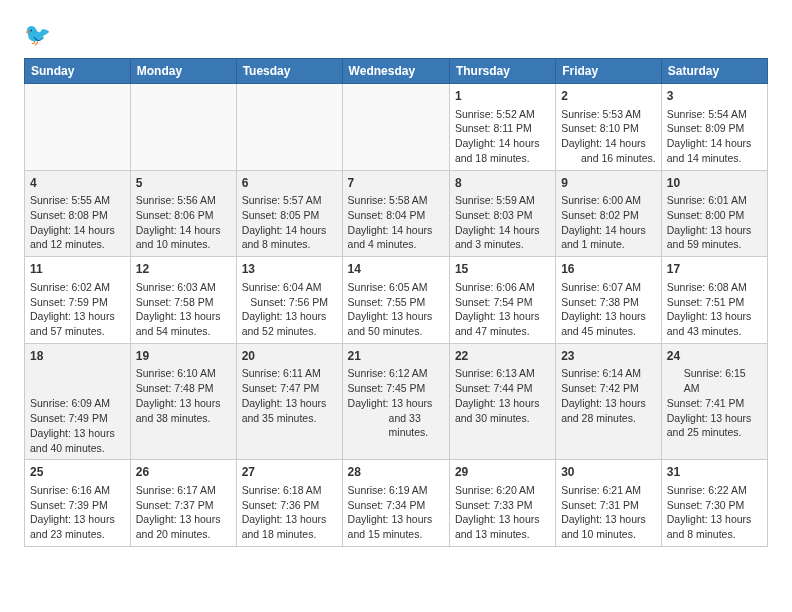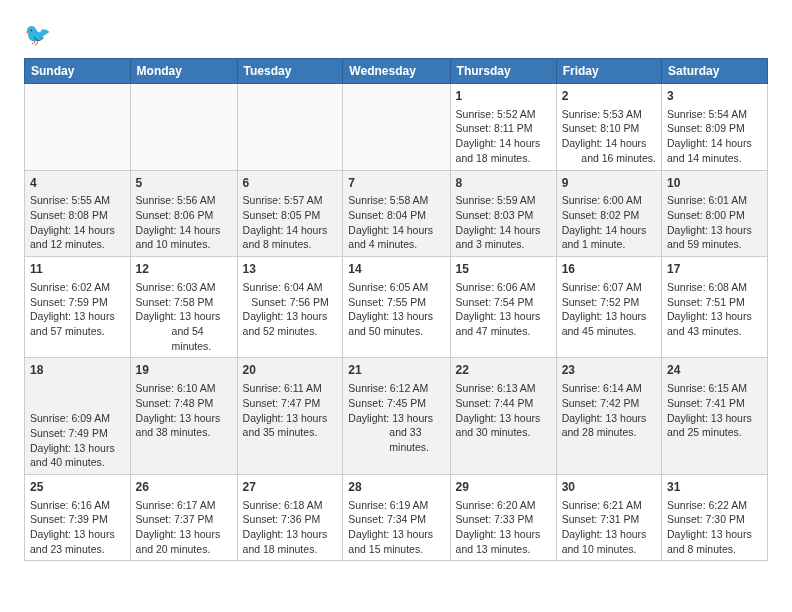--- a/index.html
+++ b/index.html
@@ -202,21 +202,21 @@
           <span style="display: block;">Sunrise: 6:02 AM</span>
           <span style="display: block;">Sunset: 7:59 PM</span>
           <span style="display: block;">Daylight: 13 hours</span>
           <span style="display: block;">and 57 minutes.</span>
         </td>
         <td>
           <span class="day-number">12</span>
           <span style="display: block;">Sunrise: 6:03 AM</span>
           <span style="display: block;">Sunset: 7:58 PM</span>
           <span style="display: block;">Daylight: 13 hours</span>
-          <span style="display: block; margin-left: 36px;">and 54 minutes.</span>
+          <span style="display: block;">and 54 minutes.</span>
         </td>
         <td>
           <span class="day-number">13</span>
           <span style="display: block;">Sunrise: 6:04 AM</span>
           <span style="display: block; text-align: center;">Sunset: 7:56 PM</span>
           <span style="display: block;">Daylight: 13 hours</span>
           <span style="display: block;">and 52 minutes.</span>
         </td>
         <td>
           <span class="day-number">14</span>
@@ -228,21 +228,21 @@
         <td>
           <span class="day-number">15</span>
           <span style="display: block;">Sunrise: 6:06 AM</span>
           <span style="display: block;">Sunset: 7:54 PM</span>
           <span style="display: block;">Daylight: 13 hours</span>
           <span style="display: block;">and 47 minutes.</span>
         </td>
         <td>
           <span class="day-number">16</span>
           <span style="display: block;">Sunrise: 6:07 AM</span>
-          <span style="display: block;">Sunset: 7:52 PM</span>
+          <span style="display: block;">Sunset: 7:38 PM</span>
           <span style="display: block;">Daylight: 13 hours</span>
           <span style="display: block;">and 45 minutes.</span>
         </td>
         <td>
           <span class="day-number">17</span>
           <span style="display: block;">Sunrise: 6:08 AM</span>
           <span style="display: block;">Sunset: 7:51 PM</span>
           <span style="display: block;">Daylight: 13 hours</span>
           <span style="display: block;">and 43 minutes.</span>
         </td>
@@ -285,21 +285,21 @@
         </td>
         <td>
           <span class="day-number">23</span>
           <span style="display: block;">Sunrise: 6:14 AM</span>
           <span style="display: block;">Sunset: 7:42 PM</span>
           <span style="display: block;">Daylight: 13 hours</span>
           <span style="display: block;">and 28 minutes.</span>
         </td>
         <td>
           <span class="day-number">24</span>
-          <span style="display: block;">Sunrise: 6:15 AM</span>
+          <span style="display: block; margin-left: 17px;">Sunrise: 6:15 AM</span>
           <span style="display: block;">Sunset: 7:41 PM</span>
           <span style="display: block;">Daylight: 13 hours</span>
           <span style="display: block;">and 25 minutes.</span>
         </td>
       </tr>
       <tr>
         <td>
           <span class="day-number">25</span>
           <span style="display: block;">Sunrise: 6:16 AM</span>
           <span style="display: block;">Sunset: 7:39 PM</span>

